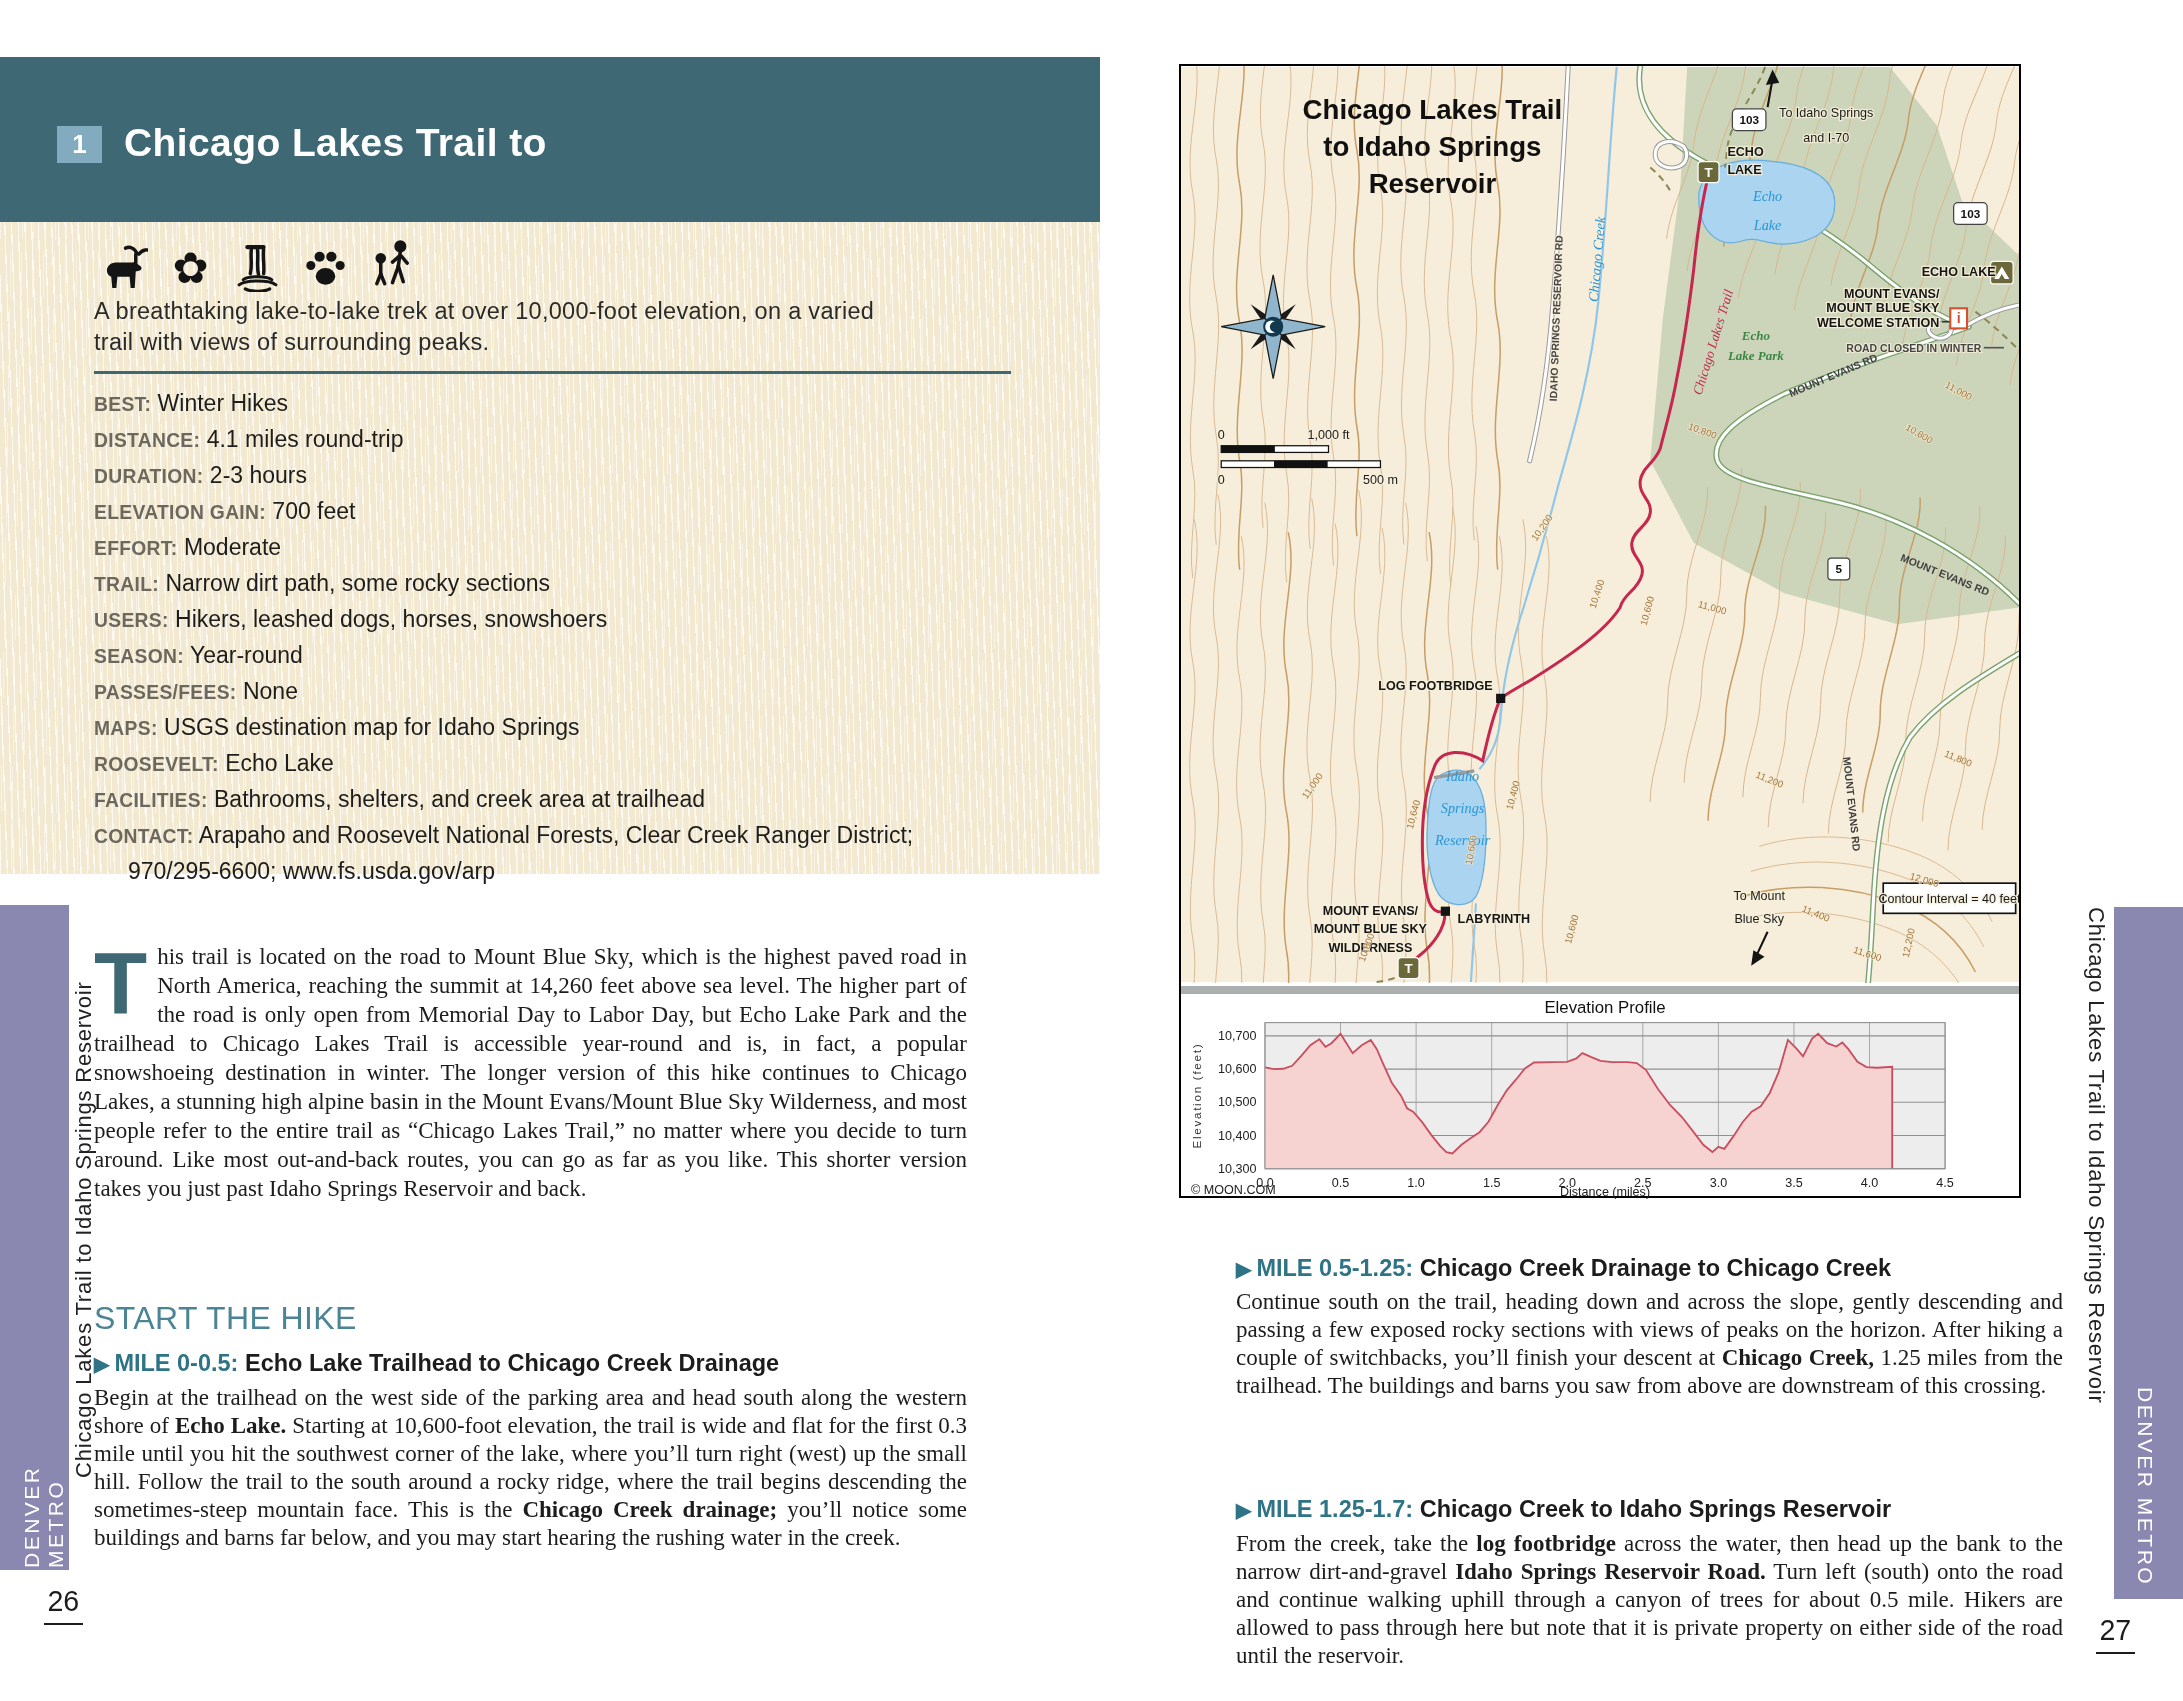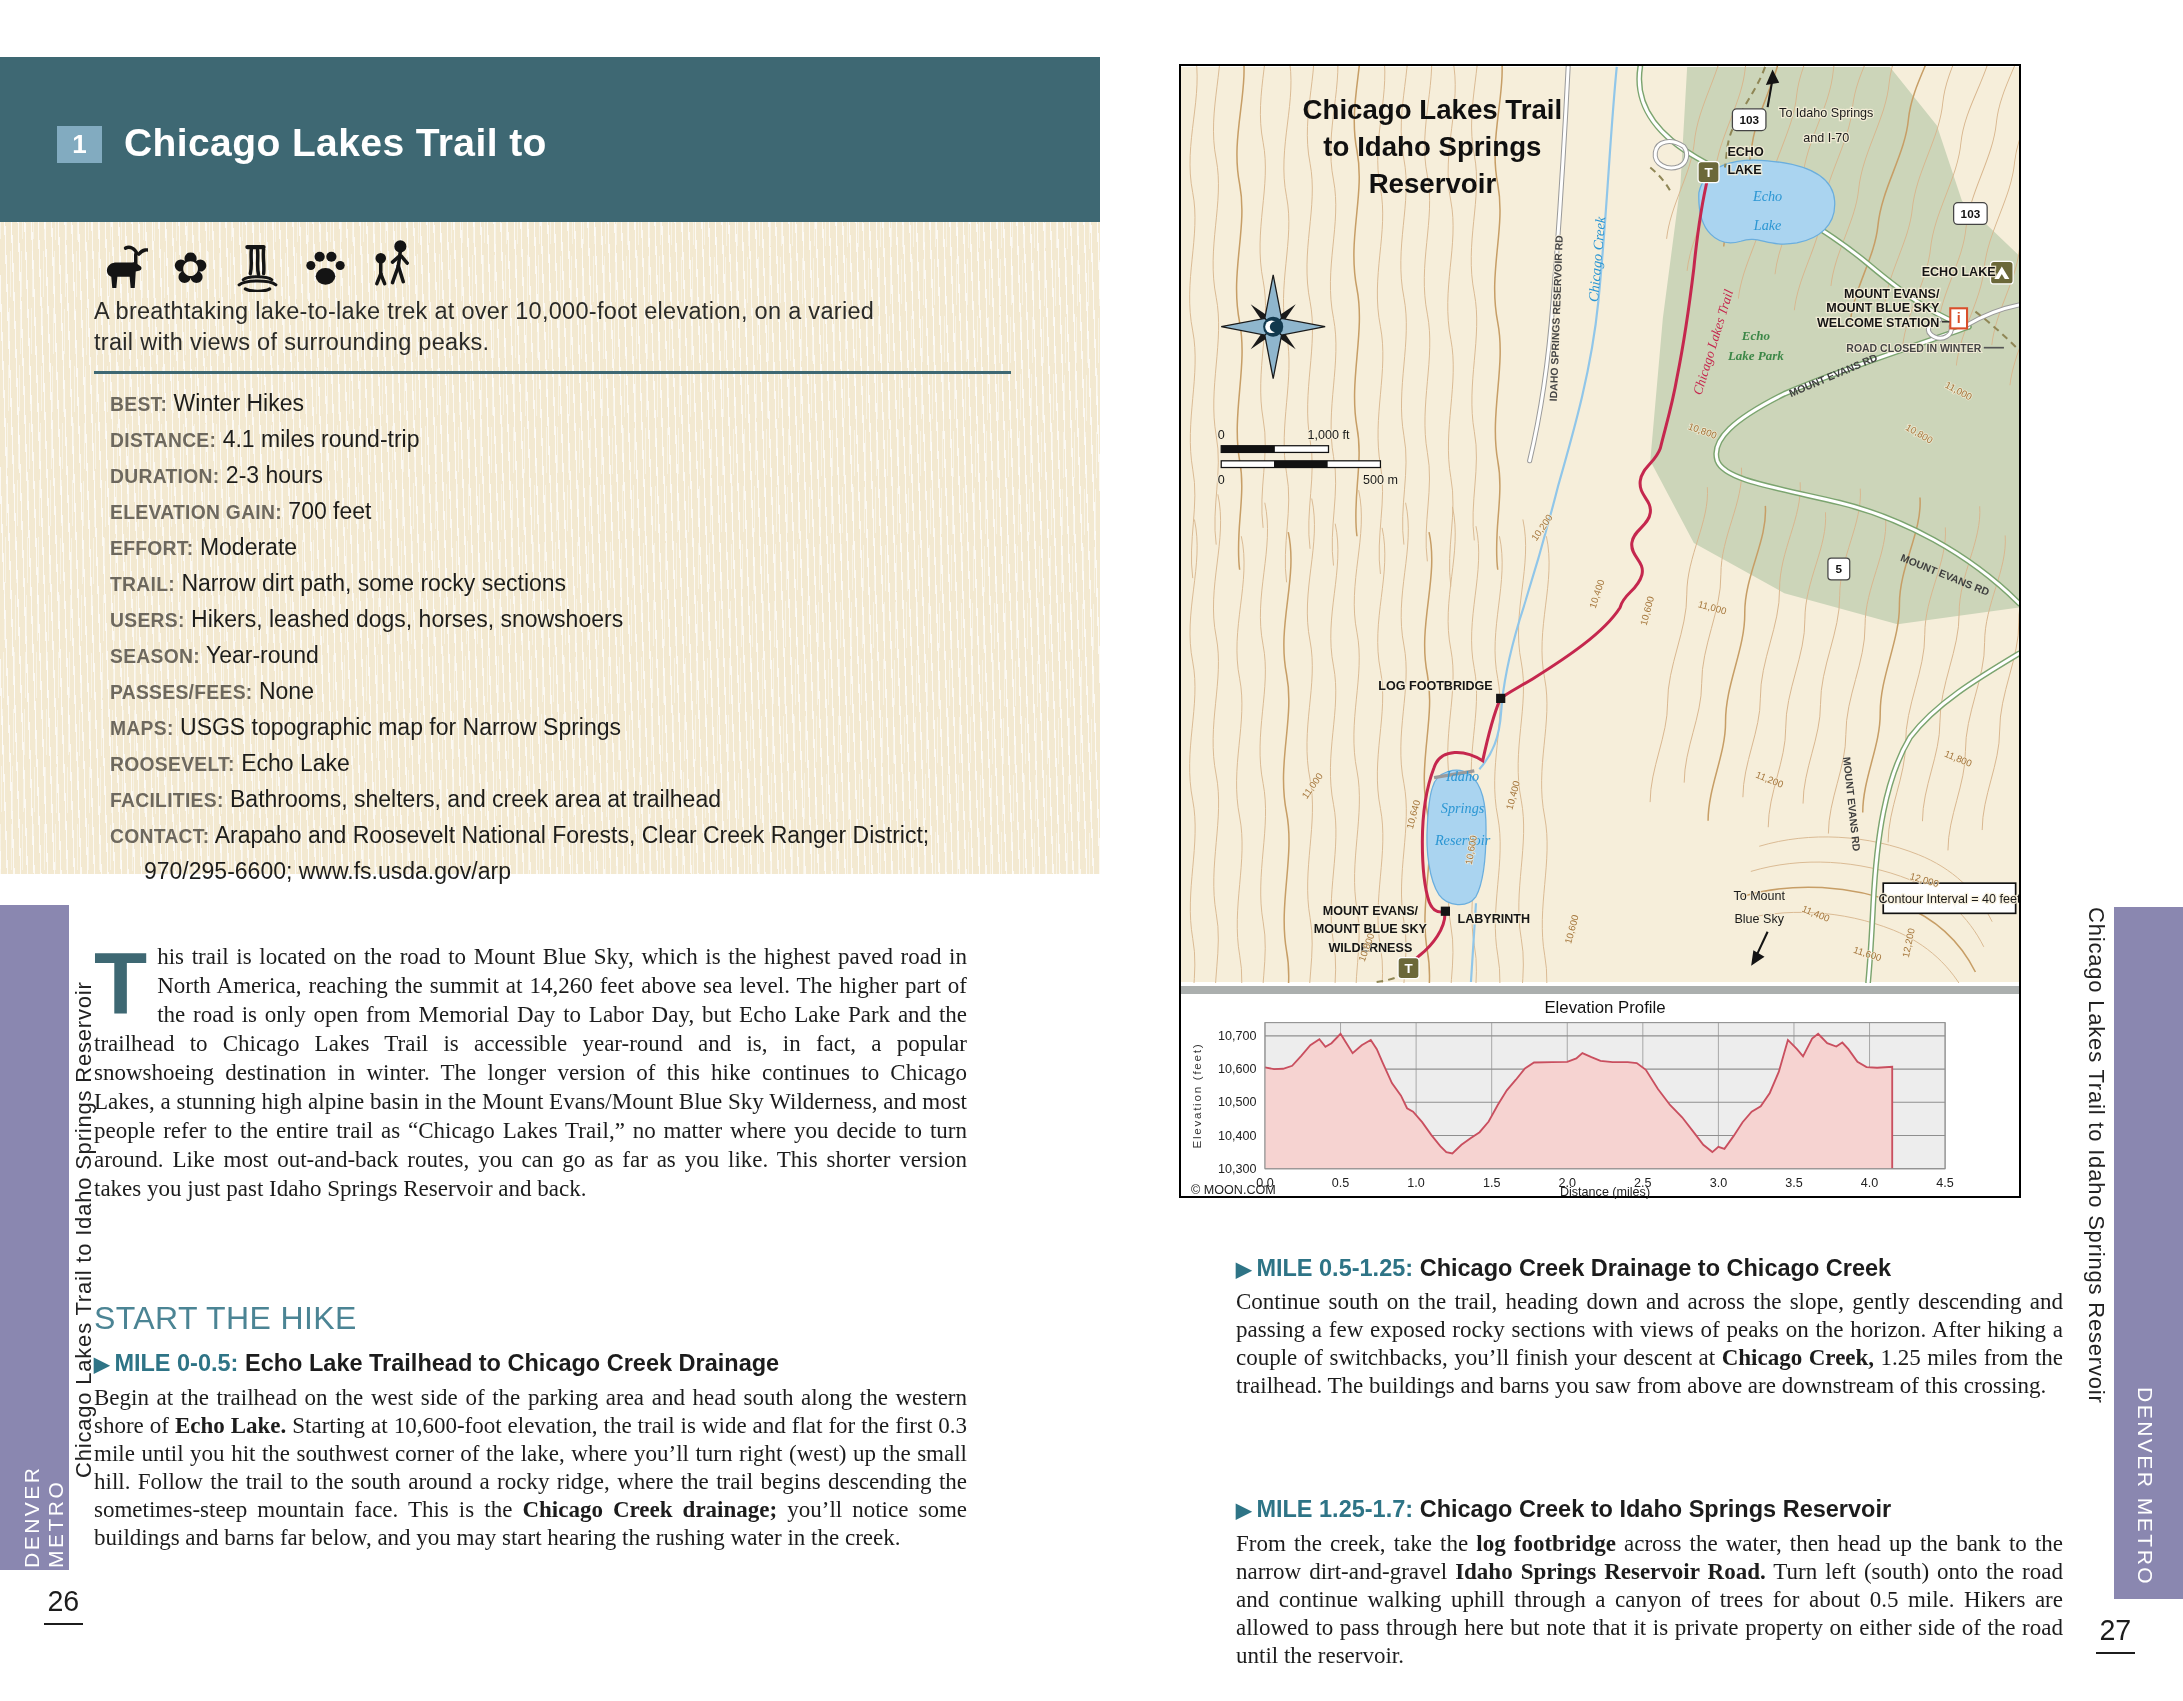--- a/index.html
+++ b/index.html
@@ -16,21 +16,21 @@
 
   
   .wood{left:0;top:222px;width:1100px;height:652px;background-color:#f3e9d1;
     background-image:
       repeating-linear-gradient(88deg, rgba(255,255,255,.75) 0 1.3px, rgba(255,255,255,0) 1.3px 6.7px),
       repeating-linear-gradient(91deg, rgba(255,255,255,.45) 0 0.8px, rgba(255,255,255,0) 0.8px 11px);}
   .icon-row{left:99px;top:240px;height:52px;display:flex;gap:20px;align-items:flex-end;}
   .intro{left:94px;top:296px;width:823px;font-size:23.5px;line-height:31px;color:#2a2a28;letter-spacing:0.3px;}
   .rule{left:94px;top:371px;width:917px;height:2.5px;background:#3e6873;}
   .stats{left:94px;top:386px;width:924px;}
-  .stat{font-size:23px;line-height:34px;color:#1d1d1b;padding-left:34px;text-indent:-34px;margin-left:16px;}
+  .stat{font-size:23px;line-height:34px;color:#1d1d1b;padding-left:34px;text-indent:-34px;}
   .stat b{font-size:19.3px;color:#6d685e;letter-spacing:0.3px;}
 
   
   .serif{font-family:"Liberation Serif",serif;}
   .intro-para{left:94px;top:942px;width:873px;font-size:23px;line-height:29px;text-align:justify;}
   .dropcap{float:left;font-family:"Liberation Sans",sans-serif;font-weight:bold;font-size:87px;
            line-height:72px;color:#3e6873;margin:5px 10px 0 0;}
   .section-h{left:94px;top:1300px;font-size:32px;color:#4b8494;letter-spacing:0.4px;}
   .mile-h{font-size:23.5px;font-weight:bold;}
   .mile-h .mh-label{color:#2e7486;}
@@ -146,21 +146,21 @@
 <div class="abs stats">
   <div class="stat"><b>BEST:</b> <span>Winter Hikes</span></div>
   <div class="stat"><b>DISTANCE:</b> <span>4.1 miles round-trip</span></div>
   <div class="stat"><b>DURATION:</b> <span>2-3 hours</span></div>
   <div class="stat"><b>ELEVATION GAIN:</b> <span>700 feet</span></div>
   <div class="stat"><b>EFFORT:</b> <span>Moderate</span></div>
   <div class="stat"><b>TRAIL:</b> <span>Narrow dirt path, some rocky sections</span></div>
   <div class="stat"><b>USERS:</b> <span>Hikers, leashed dogs, horses, snowshoers</span></div>
   <div class="stat"><b>SEASON:</b> <span>Year-round</span></div>
   <div class="stat"><b>PASSES/FEES:</b> <span>None</span></div>
-  <div class="stat"><b>MAPS:</b> <span>USGS topographic map for Narrow Springs</span></div>
+  <div class="stat"><b>MAPS:</b> <span>USGS destination map for Idaho Springs</span></div>
   <div class="stat"><b>ROOSEVELT:</b> <span>Echo Lake</span></div>
   <div class="stat"><b>FACILITIES:</b> <span>Bathrooms, shelters, and creek area at trailhead</span></div>
   <div class="stat" style="width:848px;"><b>CONTACT:</b> <span>Arapaho and Roosevelt National Forests, Clear Creek Ranger District; 970/295-6600; www.fs.usda.gov/arp</span></div>
 </div>
 
 <div class="abs intro-para serif">
   <span class="dropcap">T</span><span>his trail is located on the road to Mount Blue Sky, which is the highest paved road in North America, reaching the summit at 14,260 feet above sea level. The higher part of the road is only open from Memorial Day to Labor Day, but Echo Lake Park and the trailhead to Chicago Lakes Trail is accessible year-round and is, in fact, a popular snowshoeing destination in winter. The longer version of this hike continues to Chicago Lakes, a stunning high alpine basin in the Mount Evans/Mount Blue Sky Wilderness, and most people refer to the entire trail as “Chicago Lakes Trail,” no matter where you decide to turn around. Like most out-and-back routes, you can go as far as you like. This shorter version takes you just past Idaho Springs Reservoir and back.</span>
 </div>
 
 <div class="abs section-h">START THE HIKE</div>

